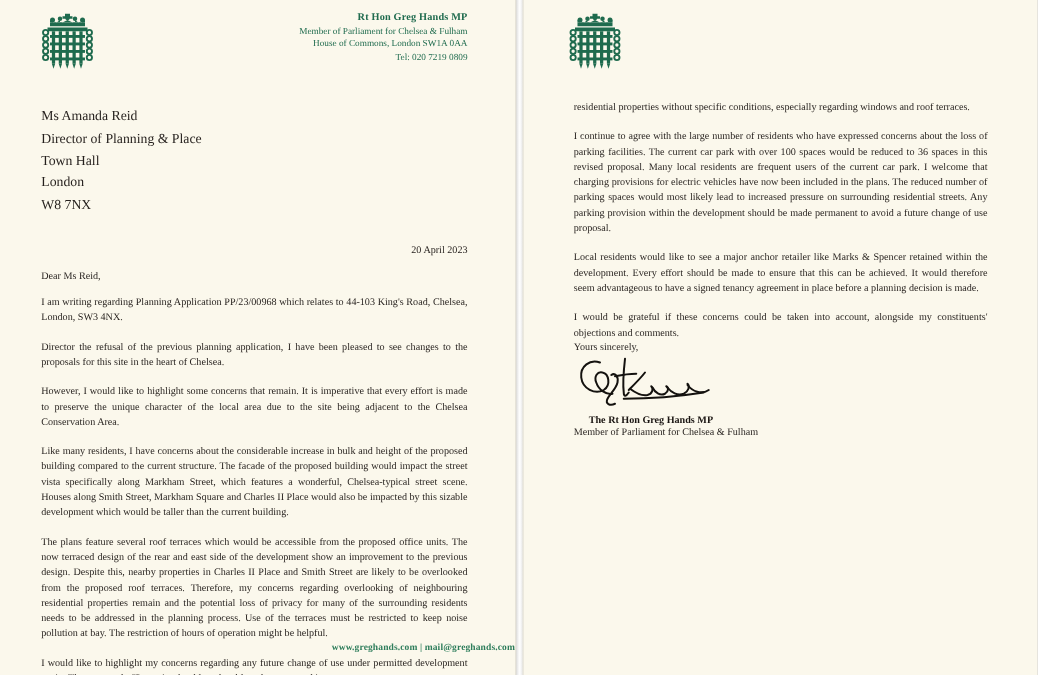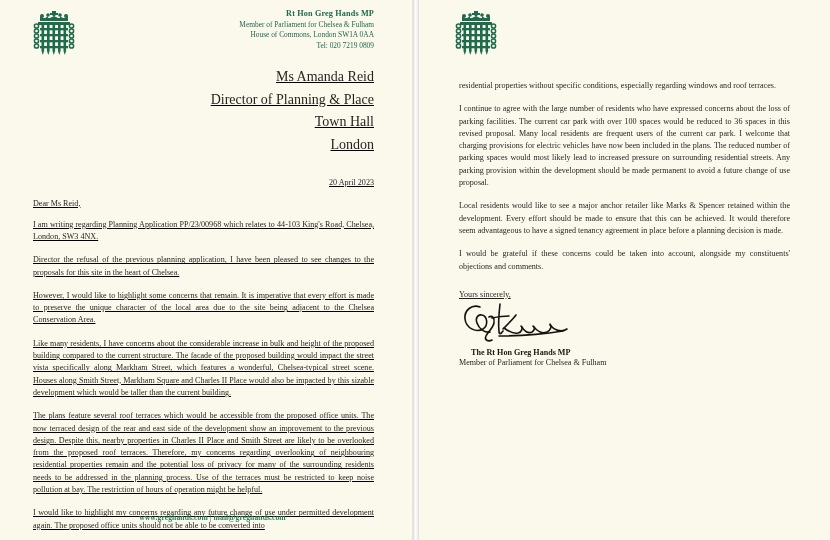--- a/index.html
+++ b/index.html
@@ -21,21 +21,20 @@
     background: #fbf8ec;
     position: relative;
     box-sizing: border-box;
     height: 540px;
     overflow: hidden;
     box-shadow: 0 0 0 1px #e6e3d8;
   }
   .page-one {
     width: 412px;
     padding: 0;
-    text-decoration: underline;
   }
   .gutter {
     width: 7px;
     background: linear-gradient(to right, #c9c9c9 0%, #f2f2f2 35%, #ffffff 55%, #dddddd 100%);
     height: 540px;
   }
   .page-two {
     width: 411px;
     padding: 0;
   }
@@ -70,24 +69,24 @@
   .lh-line {
     font-size: 7.4px;
   }
 
   
   .body-area {
     padding: 0 38px 0 33px;
     color: #241f1c;
   }
   .addr {
-    font-size: 14px;
+    margin-top: 19px;
+    font-size: 11px;
     line-height: 1.62;
     color: #241f1c;
-    text-align: right;
   }
   .addr div { white-space: nowrap; }
 
   .date {
     margin-top: 21px;
     text-align: right;
     font-size: 8.1px;
   }
   .salutation {
     margin-top: 12px;
@@ -100,21 +99,21 @@
     text-align: justify;
     color: #241f1c;
   }
 
   
   .footer {
     position: absolute;
     left: 0;
     right: 0;
     bottom: 18px;
-    text-align: center;
+    text-align: right;
     color: #2e7d5b;
     font-weight: bold;
     font-size: 7.6px;
     letter-spacing: 0.1px;
     margin-left: 13px;
   }
 
   
   .page-two .body-area {
     padding: 0 40px 0 40px;
@@ -123,23 +122,21 @@
   .p2-crest {
     position: absolute;
     left: 30px;
     top: 10px;
     width: 54px;
     height: 48px;
   }
   .p2-crest svg { display:block; width:100%; height:100%; }
 
   .signoff {
-    margin-top: 17px;
-    font-size: 8.1px;
-    text-decoration: underline;
+    font-size: 8.1px;
   }
   .signature {
     margin-top: 2px;
     width: 150px;
     height: 46px;
   }
   .signature svg { display: block; width: 100%; height: 100%; }
   .sig-name {
     font-weight: bold;
     font-size: 8.1px;
@@ -213,20 +210,21 @@
       <div class="lh-line">Tel: 020 7219 0809</div>
     </div>
   </div>
 
   <div class="body-area">
     <div class="addr">
       <div>Ms Amanda Reid</div>
       <div>Director of Planning &amp; Place</div>
       <div>Town Hall</div>
       <div>London</div>
+      <div>W8 7NX</div>
     </div>
 
     <div class="date">20 April 2023</div>
     <div class="salutation">Dear Ms Reid,</div>
 
     <p class="para">I am writing regarding Planning Application PP/23/00968 which relates to 44-103 King's Road, Chelsea, London, SW3 4NX.</p>
     <p class="para">Director the refusal of the previous planning application, I have been pleased to see changes to the proposals for this site in the heart of Chelsea.</p>
     <p class="para">However, I would like to highlight some concerns that remain. It is imperative that every effort is made to preserve the unique character of the local area due to the site being adjacent to the Chelsea Conservation Area.</p>
     <p class="para">Like many residents, I have concerns about the considerable increase in bulk and height of the proposed building compared to the current structure. The facade of the proposed building would impact the street vista specifically along Markham Street, which features a wonderful, Chelsea-typical street scene. Houses along Smith Street, Markham Square and Charles II Place would also be impacted by this sizable development which would be taller than the current building.</p>
     <p class="para">The plans feature several roof terraces which would be accessible from the proposed office units. The now terraced design of the rear and east side of the development show an improvement to the previous design. Despite this, nearby properties in Charles II Place and Smith Street are likely to be overlooked from the proposed roof terraces. Therefore, my concerns regarding overlooking of neighbouring residential properties remain and the potential loss of privacy for many of the surrounding residents needs to be addressed in the planning process.  Use of the terraces must be restricted to keep noise pollution at bay. The restriction of hours of operation might be helpful.</p>

